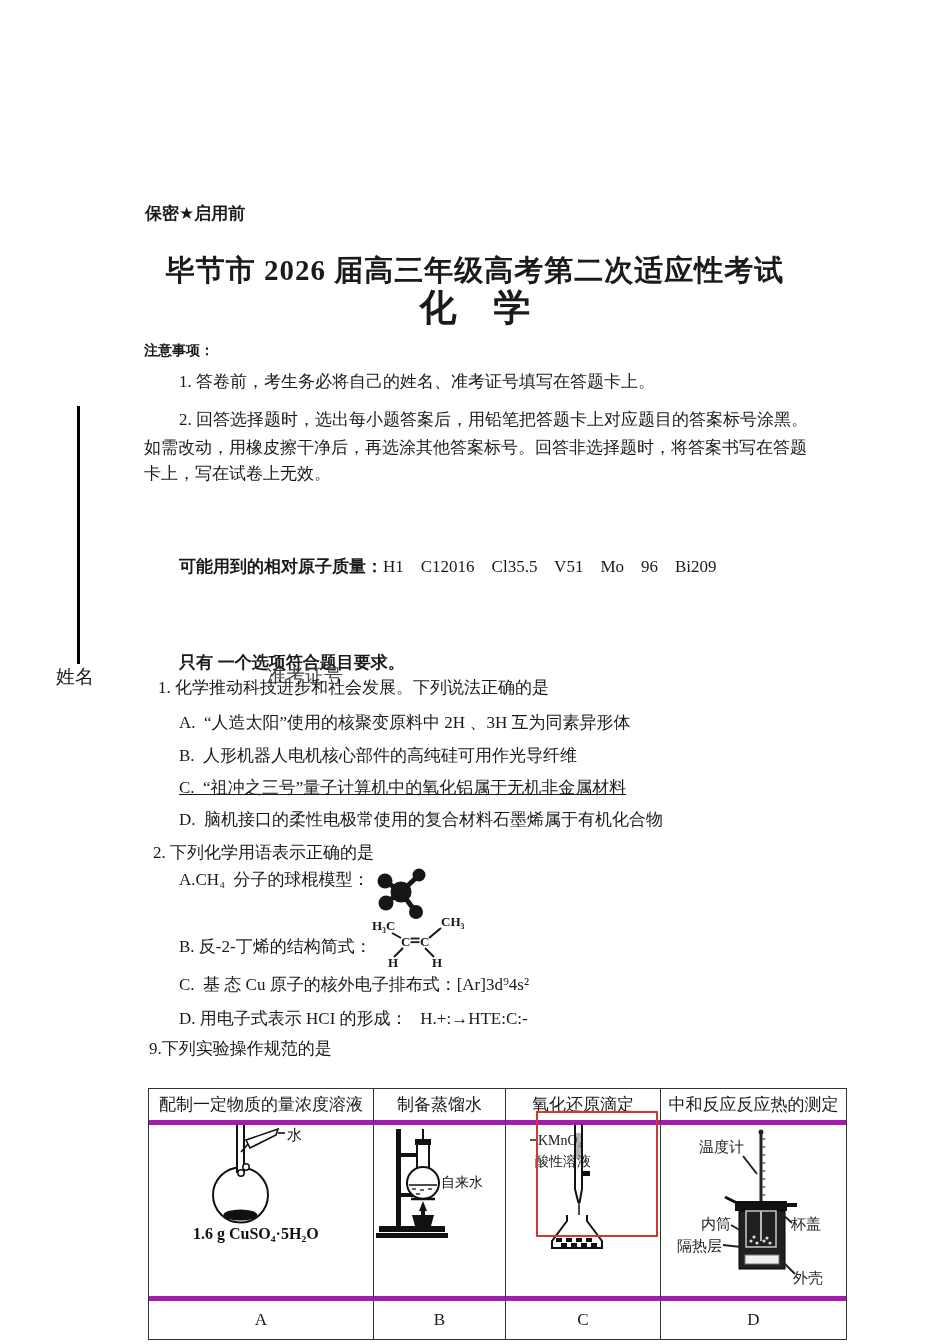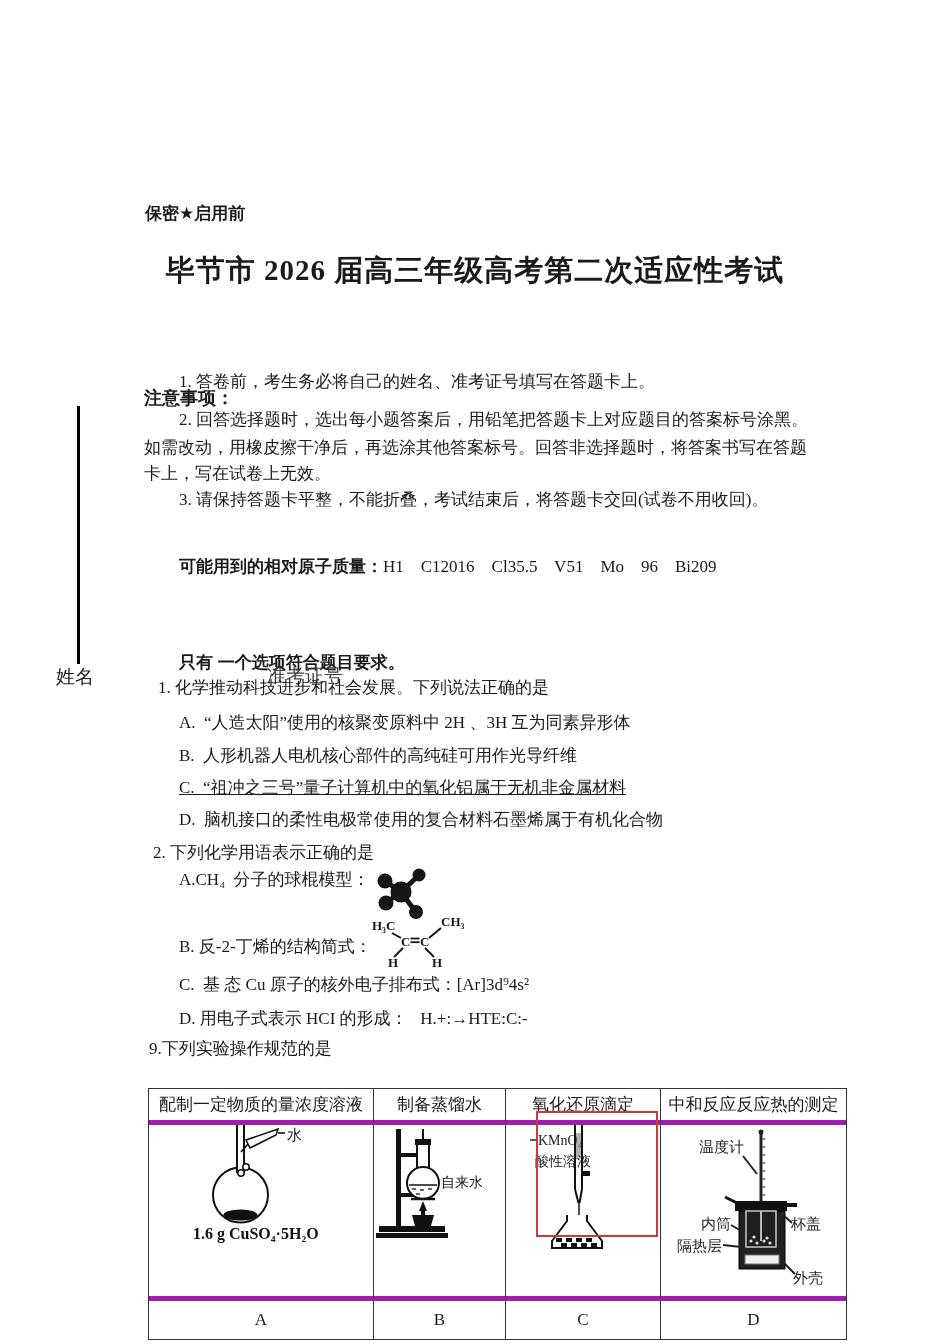--- a/index.html
+++ b/index.html
@@ -12,51 +12,51 @@
   .pre { white-space:pre-wrap; }
   .sans { font-family:"Liberation Sans","DejaVu Sans",sans-serif; }
   .b { font-weight:bold; }
   .t17 { font-size:17px; line-height:1.25; }
   .security { left:145px; top:202px; font-size:17px; font-weight:bold; }
   .title { left:0; right:0; top:235px; text-align:center; font-size:29px; font-weight:bold; letter-spacing:1px;margin-top:16px; }
   .subject { left:0; right:0; top:283px; text-align:center; font-size:37px; font-weight:bold; }
   .seal-line { left:77px; top:406px; width:3px; height:258px; background:#000; }
   .name-label { left:56px; top:664px; font-size:19px; }
   .examno-label { left:267px; top:663px; font-size:19px; color:#404040; z-index:1; }
-  .notice-h { left:144px; top:342px; font-size:18px; font-weight:bold;margin-top:44px; }
+  .notice-h { left:144px; top:342px; font-size:14px; font-weight:bold; }
   .q { z-index:2; }
   .opt { left:179px; }
   .table-wrap { left:148px; top:1088px; width:699px; border:1px solid #333; }
   .grid { display:grid; grid-template-columns:225px 132px 155px 185px; }
   .cell { border-right:1px solid #333; border-bottom:5px solid #a21caf; position:relative; }
   .cell:nth-child(4n) { border-right:none; }
   .hcell { height:36px; display:flex; align-items:center; justify-content:center; font-size:17px; }
   .bcell { height:176px; }
   .fcell { height:38px; display:flex; align-items:center; justify-content:center; font-size:17px; border-bottom:none; }
   .redbox { position:absolute; left:30px; top:-14px; width:122px; height:126px; border:2px solid #cc3b32; z-index:3; }
   svg text { font-family:"Liberation Serif","DejaVu Serif",serif; }
 </style>
 </head>
 <body>
 
 <div class="page">
 
   <div class="abs security sans">保密★启用前</div>
   <div class="abs title">毕节市 2026 届高三年级高考第二次适应性考试</div>
+  <div class="abs subject pre">化　学</div>
 
   <div class="abs seal-line"></div>
   <div class="abs name-label">姓名</div>
   <div class="abs examno-label">准考证号</div>
 
   <div class="abs notice-h sans">注意事项：</div>
   <div class="abs t17" style="left:179px; top:371px;">1. 答卷前，考生务必将自己的姓名、准考证号填写在答题卡上。</div>
   <div class="abs t17" style="left:179px; top:409px;">2. 回答选择题时，选出每小题答案后，用铅笔把答题卡上对应题目的答案标号涂黑。</div>
   <div class="abs t17" style="left:144px; top:437px;">如需改动，用橡皮擦干净后，再选涂其他答案标号。回答非选择题时，将答案书写在答题</div>
   <div class="abs t17" style="left:144px; top:463px;">卡上，写在试卷上无效。</div>
-  <div class="abs t17" style="left:179px; top:489px;">3. 请保持答题卡平整，不能折叠，考试结束后，将答题卡交回(试卷不用收回)。</div>
 
   <div class="abs t17" style="left:179px; top:556px;">
     <span class="sans b">可能用到的相对原子质量：</span><span class="pre">H1    C12016    Cl35.5    V51    Mo    96    Bi209</span>
   </div>
 
   <div class="abs t17" style="left:179px; top:652px;">
     <span class="sans b">只有 </span><span class="sans" style="font-weight:900;">一个选项符合题目要求。</span>
   </div>
 
   <div class="abs t17 q" style="left:158px; top:677px;">1.  化学推动科技进步和社会发展。下列说法正确的是</div>

